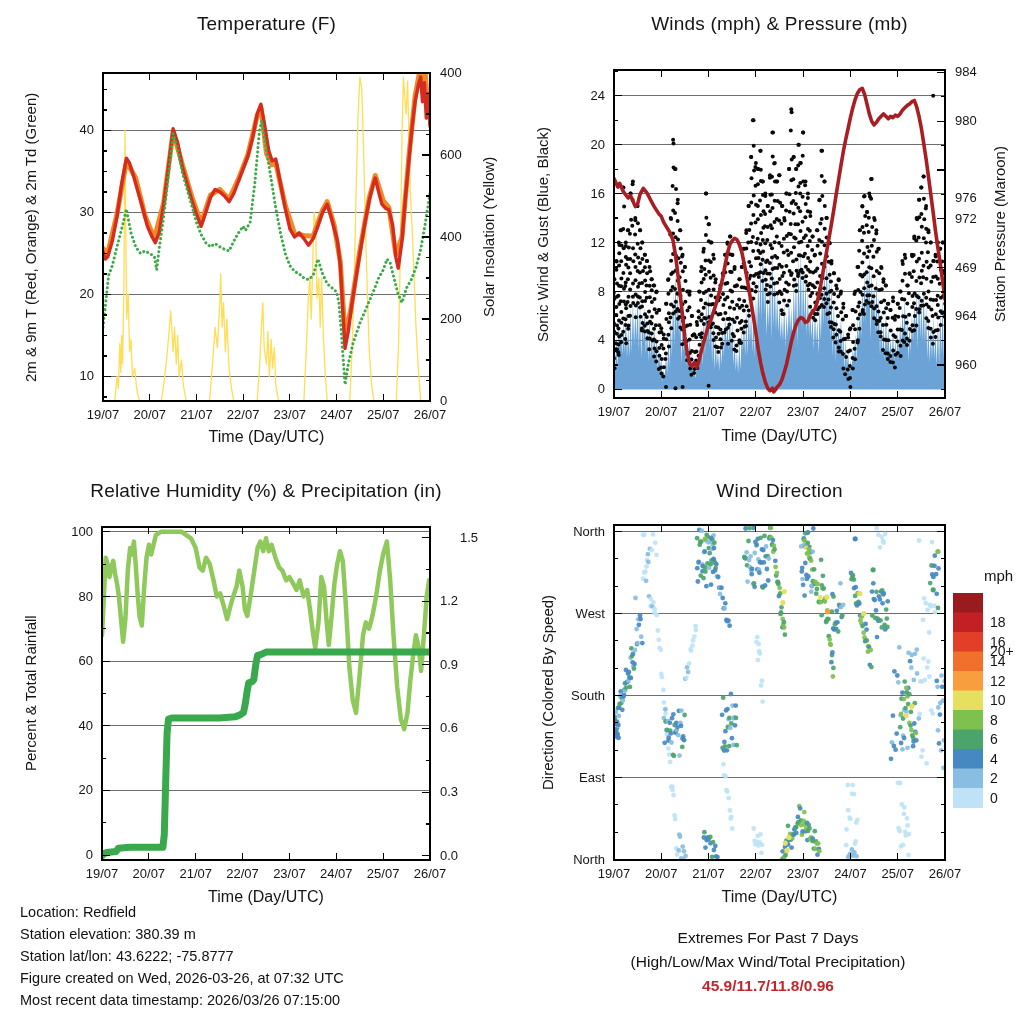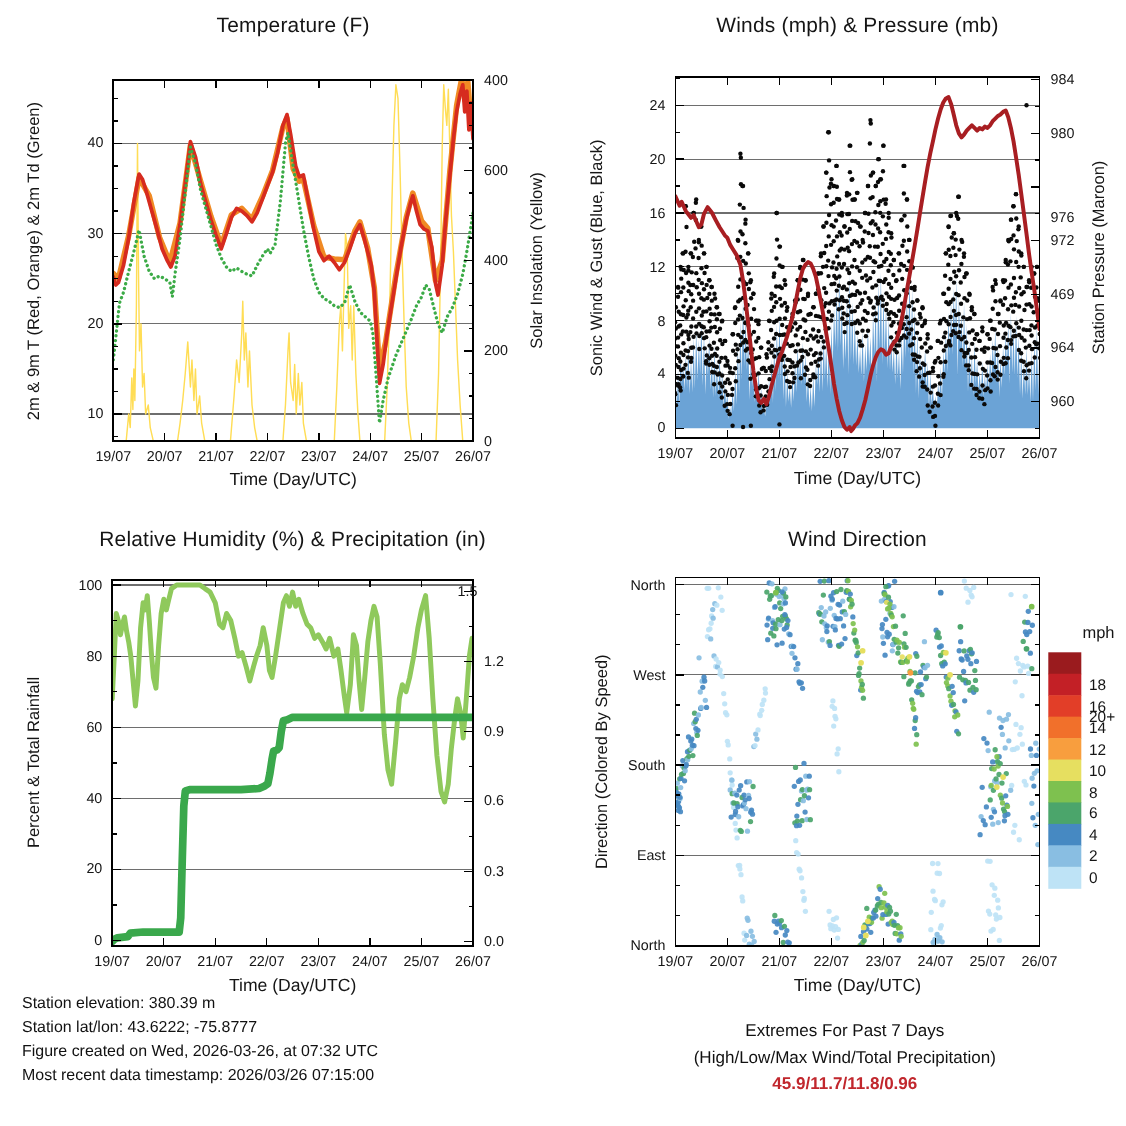--- a/index.html
+++ b/index.html
@@ -2168,20 +2168,21 @@
   <div class="abs vlabel" style="left:539px;top:525px;height:335px;">Direction (Colored By Speed)</div>
 
   <div class="abs xlabel" style="left:103px;width:327px;top:428px;">Time (Day/UTC)</div>
   <div class="abs xlabel" style="left:614px;width:331px;top:427px;">Time (Day/UTC)</div>
   <div class="abs xlabel" style="left:102px;width:328px;top:888px;">Time (Day/UTC)</div>
   <div class="abs xlabel" style="left:614px;width:331px;top:888px;">Time (Day/UTC)</div>
 
   <div class="abs cb-title" style="left:984px;top:567px;">mph</div>
 
   <div class="abs" style="left:20px;top:901px;">
+    <div class="footer-line">Location: Redfield</div>
     <div class="footer-line">Station elevation: 380.39 m</div>
     <div class="footer-line">Station lat/lon: 43.6222; -75.8777</div>
     <div class="footer-line">Figure created on Wed, 2026-03-26, at 07:32 UTC</div>
     <div class="footer-line">Most recent data timestamp: 2026/03/26 07:15:00</div>
   </div>
 
   <div class="abs extremes" style="right:46px;top:926px;width:420px;">
     <div>Extremes For Past 7 Days</div>
     <div>(High/Low/Max Wind/Total Precipitation)</div>
     <div class="vals" style="color: rgb(193, 39, 45);">45.9/11.7/11.8/0.96</div>
@@ -2239,21 +2240,21 @@
       <div class="tick" style="right: 931px; top: 782.49px;">20</div>
       <div class="tick" style="right: 931px; top: 717.83px;">40</div>
       <div class="tick" style="right: 931px; top: 653.17px;">60</div>
       <div class="tick" style="right: 931px; top: 588.51px;">80</div>
       <div class="tick" style="right: 931px; top: 523.85px;">100</div>
       <div class="tick" style="left: 440px; top: 847.758px;">0.0</div>
       <div class="tick" style="left: 440px; top: 784.127px;">0.3</div>
       <div class="tick" style="left: 440px; top: 720.497px;">0.6</div>
       <div class="tick" style="left: 440px; top: 656.866px;">0.9</div>
       <div class="tick" style="left: 440px; top: 593.236px;">1.2</div>
-      <div class="tick" style="left: 416px; top: 529.605px;">1.5</div>
+      <div class="tick" style="left: 460px; top: 529.605px;">1.5</div>
       <div class="tick" style="left: 590px; top: 866px; width: 48px; text-align: center;">19/07</div>
       <div class="tick" style="left: 637.286px; top: 866px; width: 48px; text-align: center;">20/07</div>
       <div class="tick" style="left: 684.571px; top: 866px; width: 48px; text-align: center;">21/07</div>
       <div class="tick" style="left: 731.857px; top: 866px; width: 48px; text-align: center;">22/07</div>
       <div class="tick" style="left: 779.143px; top: 866px; width: 48px; text-align: center;">23/07</div>
       <div class="tick" style="left: 826.429px; top: 866px; width: 48px; text-align: center;">24/07</div>
       <div class="tick" style="left: 873.714px; top: 866px; width: 48px; text-align: center;">25/07</div>
       <div class="tick" style="left: 921px; top: 866px; width: 48px; text-align: center;">26/07</div>
       <div class="tick" style="right: 419px; top: 523.5px;">North</div>
       <div class="tick" style="right: 419px; top: 605.5px;">West</div>

